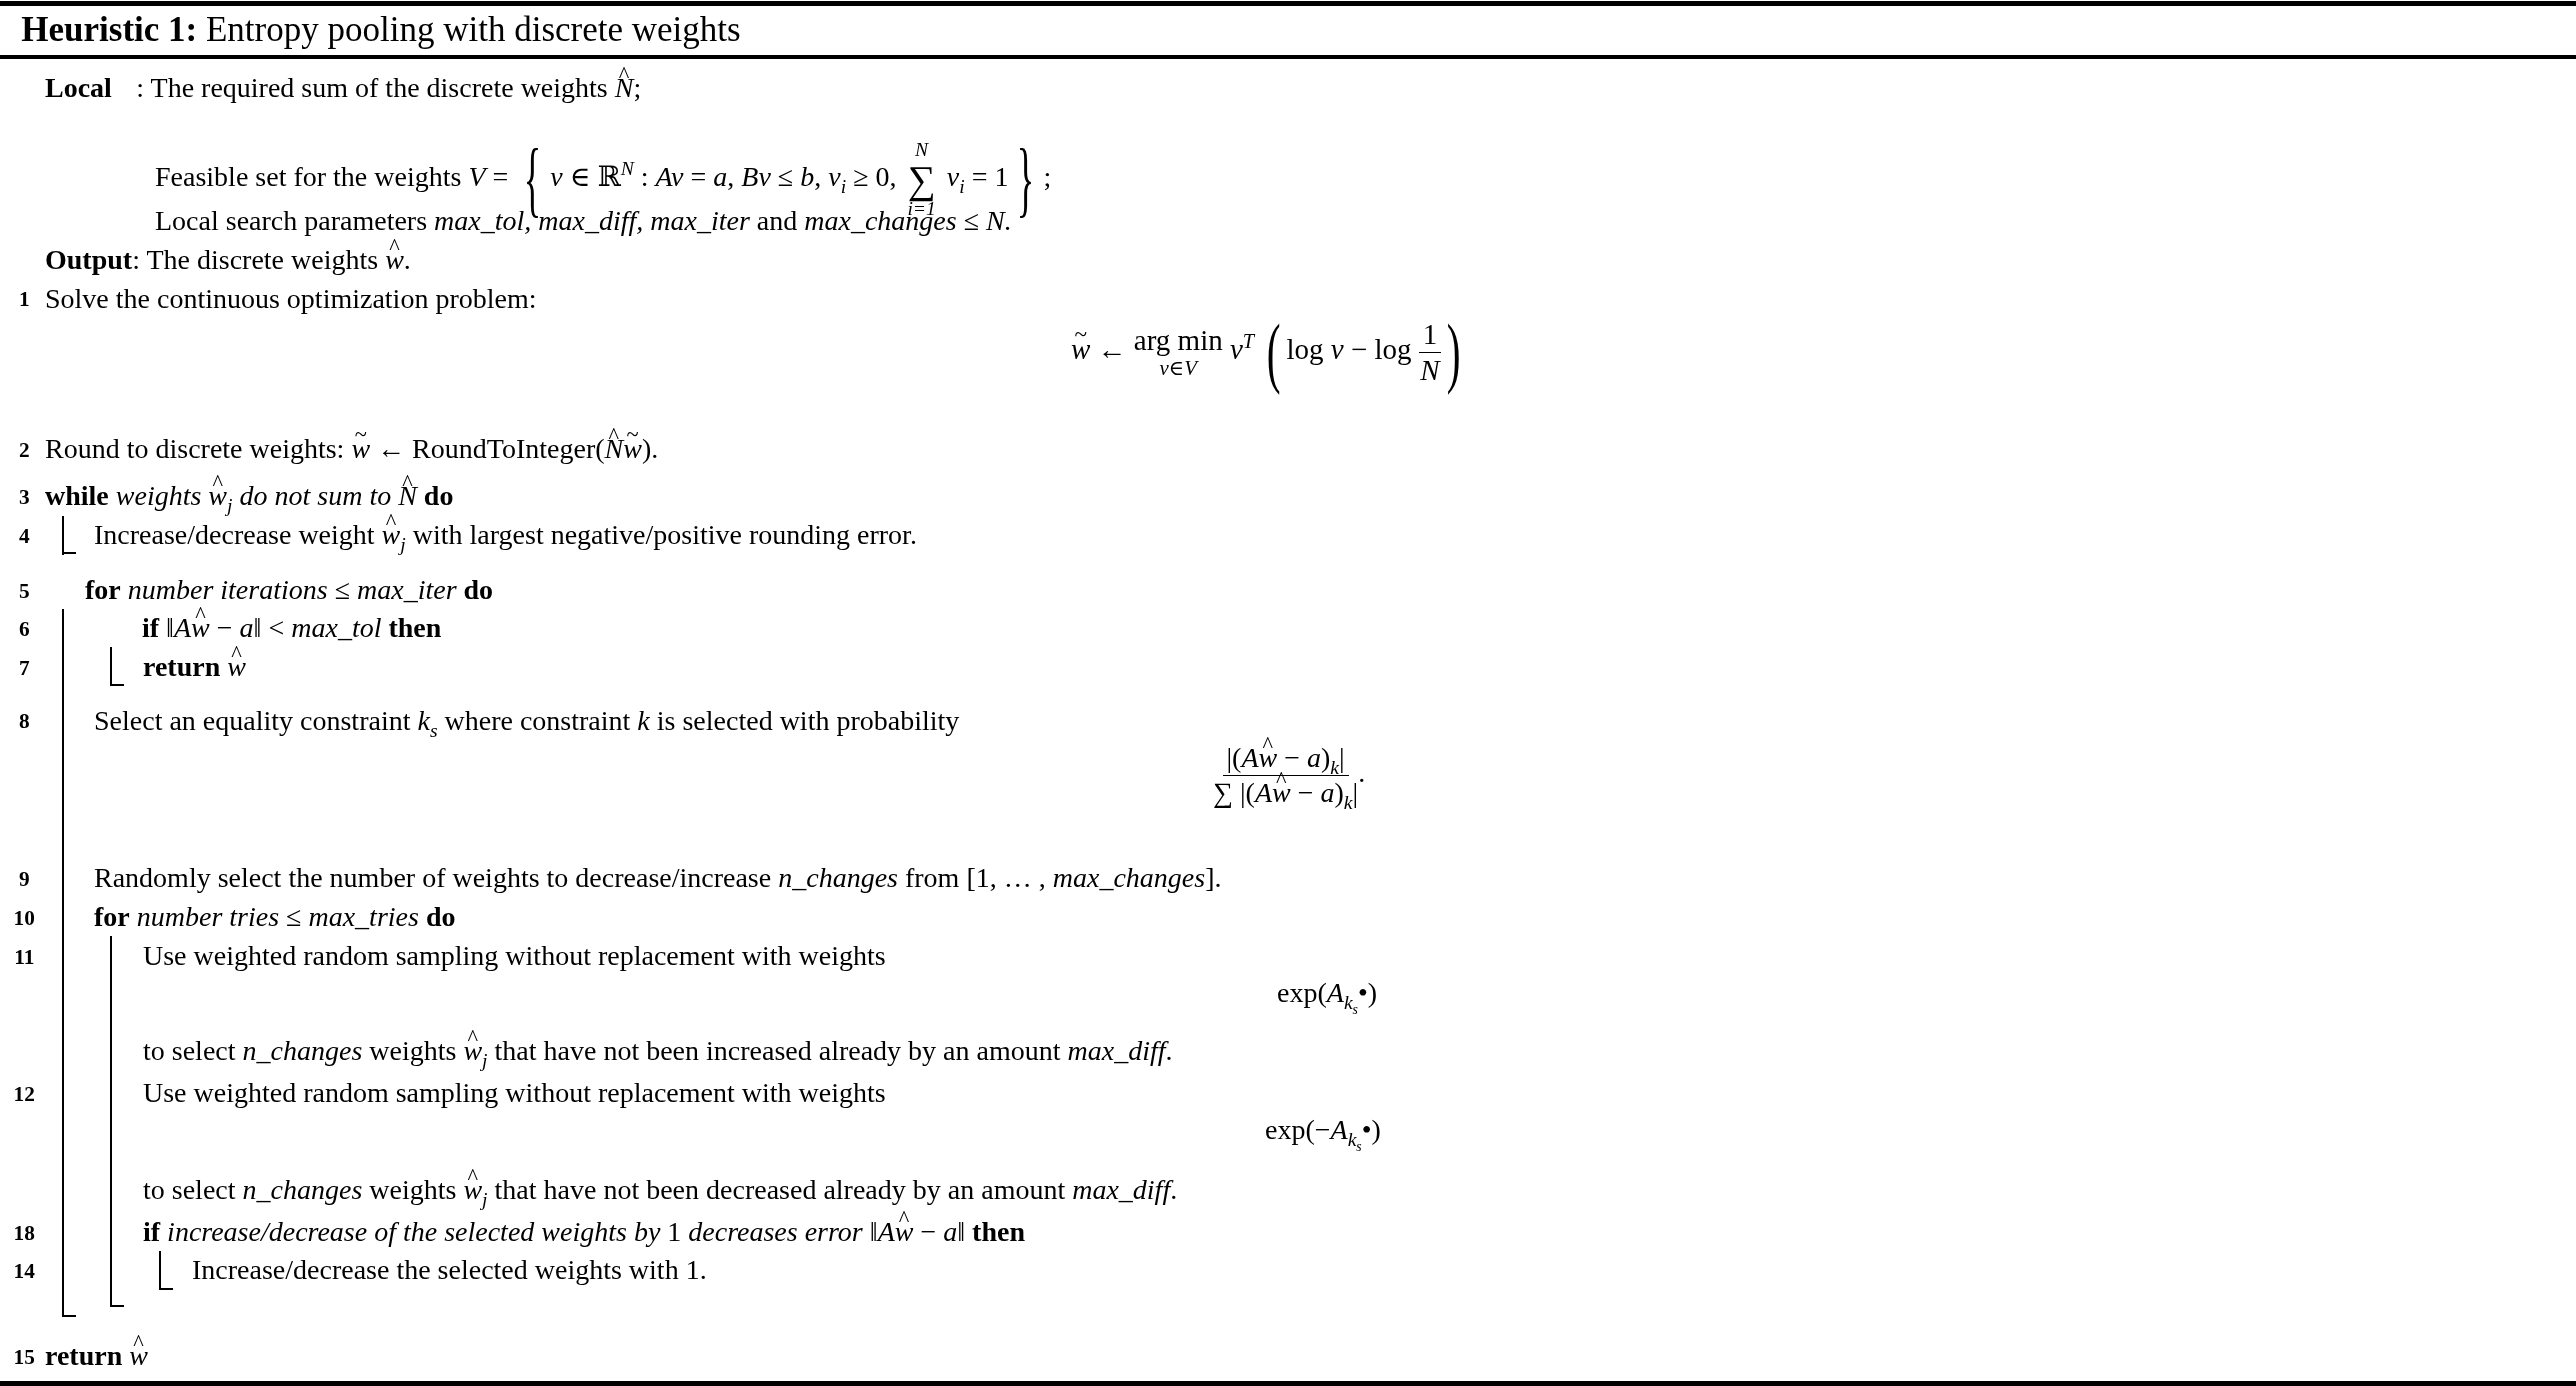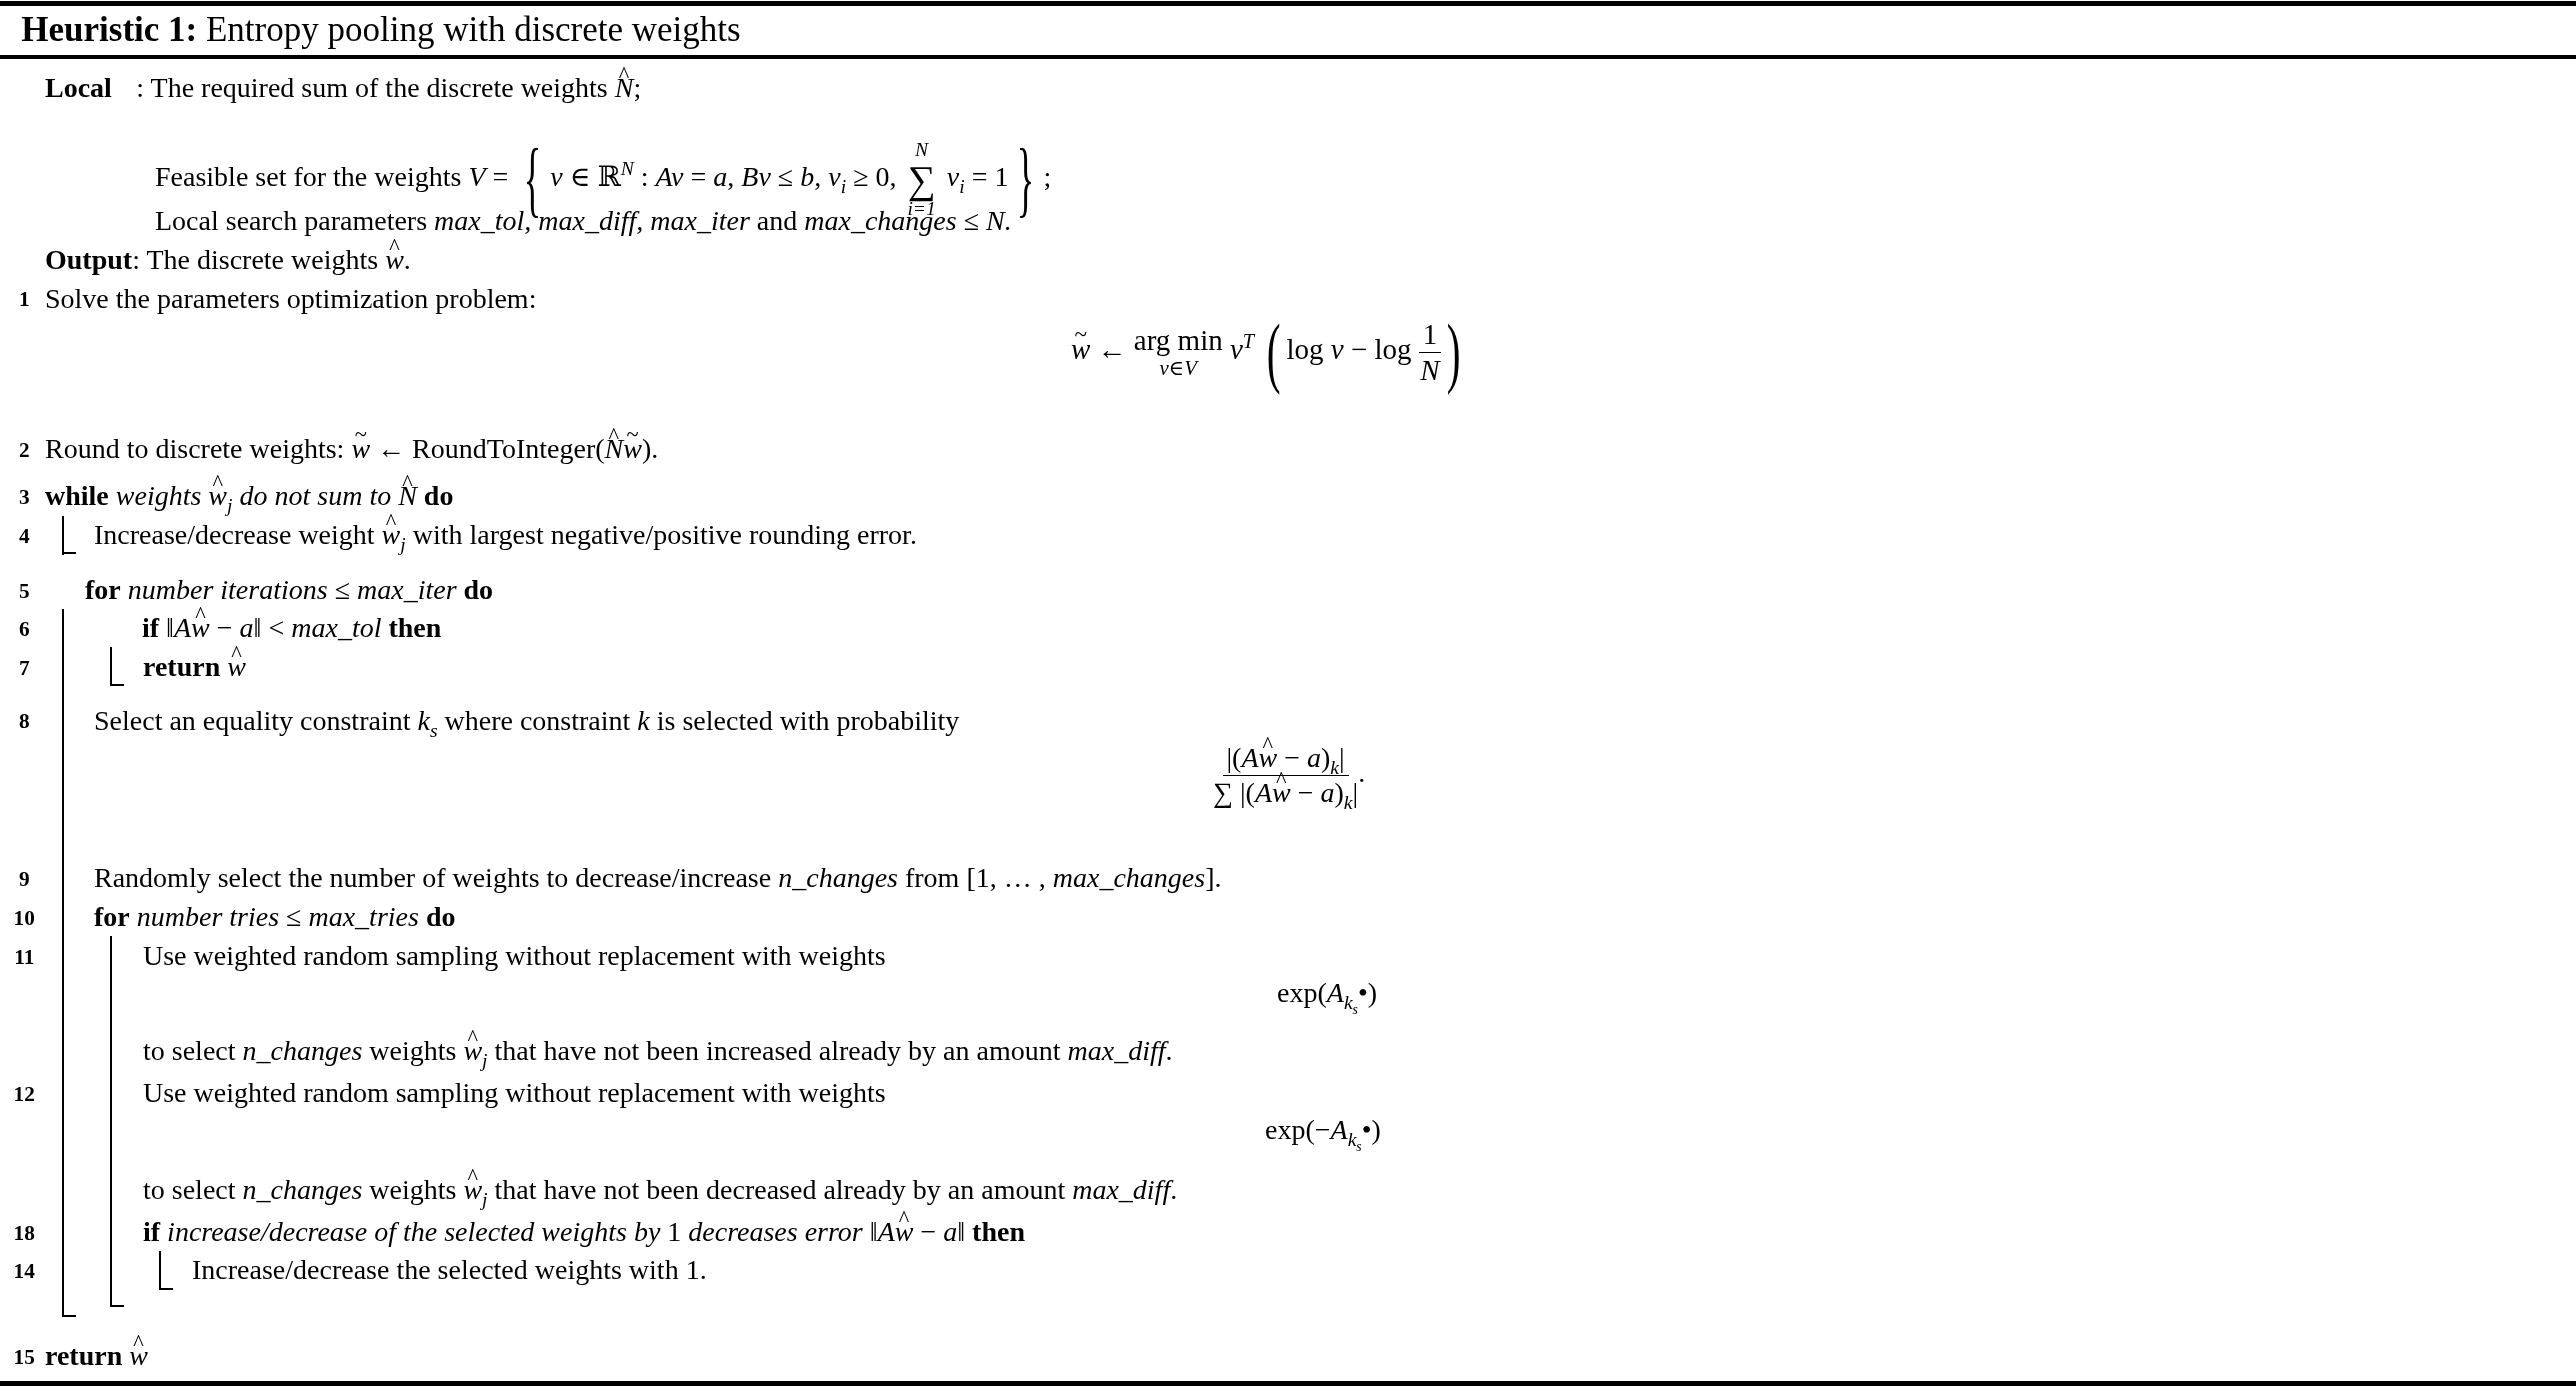--- a/index.html
+++ b/index.html
@@ -58,21 +58,21 @@
   <span class="i">max_tol, max_diff, max_iter</span>
   <span>and</span>
   <span class="i">max_changes ≤ N.</span>
 </div>
 
 <div class="t" style="left:45px;top:246px;">
   <span class="b">Output</span><span>: The discrete weights <span class="i hat">w</span>.</span>
 </div>
 
 <div class="ln" style="top:289px;">1</div>
-<div class="t" style="left:45px;top:285px;">Solve the parameters optimization problem:</div>
+<div class="t" style="left:45px;top:285px;">Solve the continuous optimization problem:</div>
 <div class="t" style="left:1071px;top:320px;font-size:29px;">
   <span class="i tilde">w</span> ← <span class="argmin">
       <span>arg min</span>
       <span class="lim">v∈V</span>
     </span>
   <span class="i">v</span><sup class="i">T</sup>
   <span class="big" style="transform:scaleX(0.55) scaleY(1.05);">(</span>log <span class="i">v</span> − log <span class="frac">
       <span class="num">1</span>
       <span class="den i">N</span>
     </span><span class="big" style="transform:scaleX(0.55) scaleY(1.05);">)</span>

